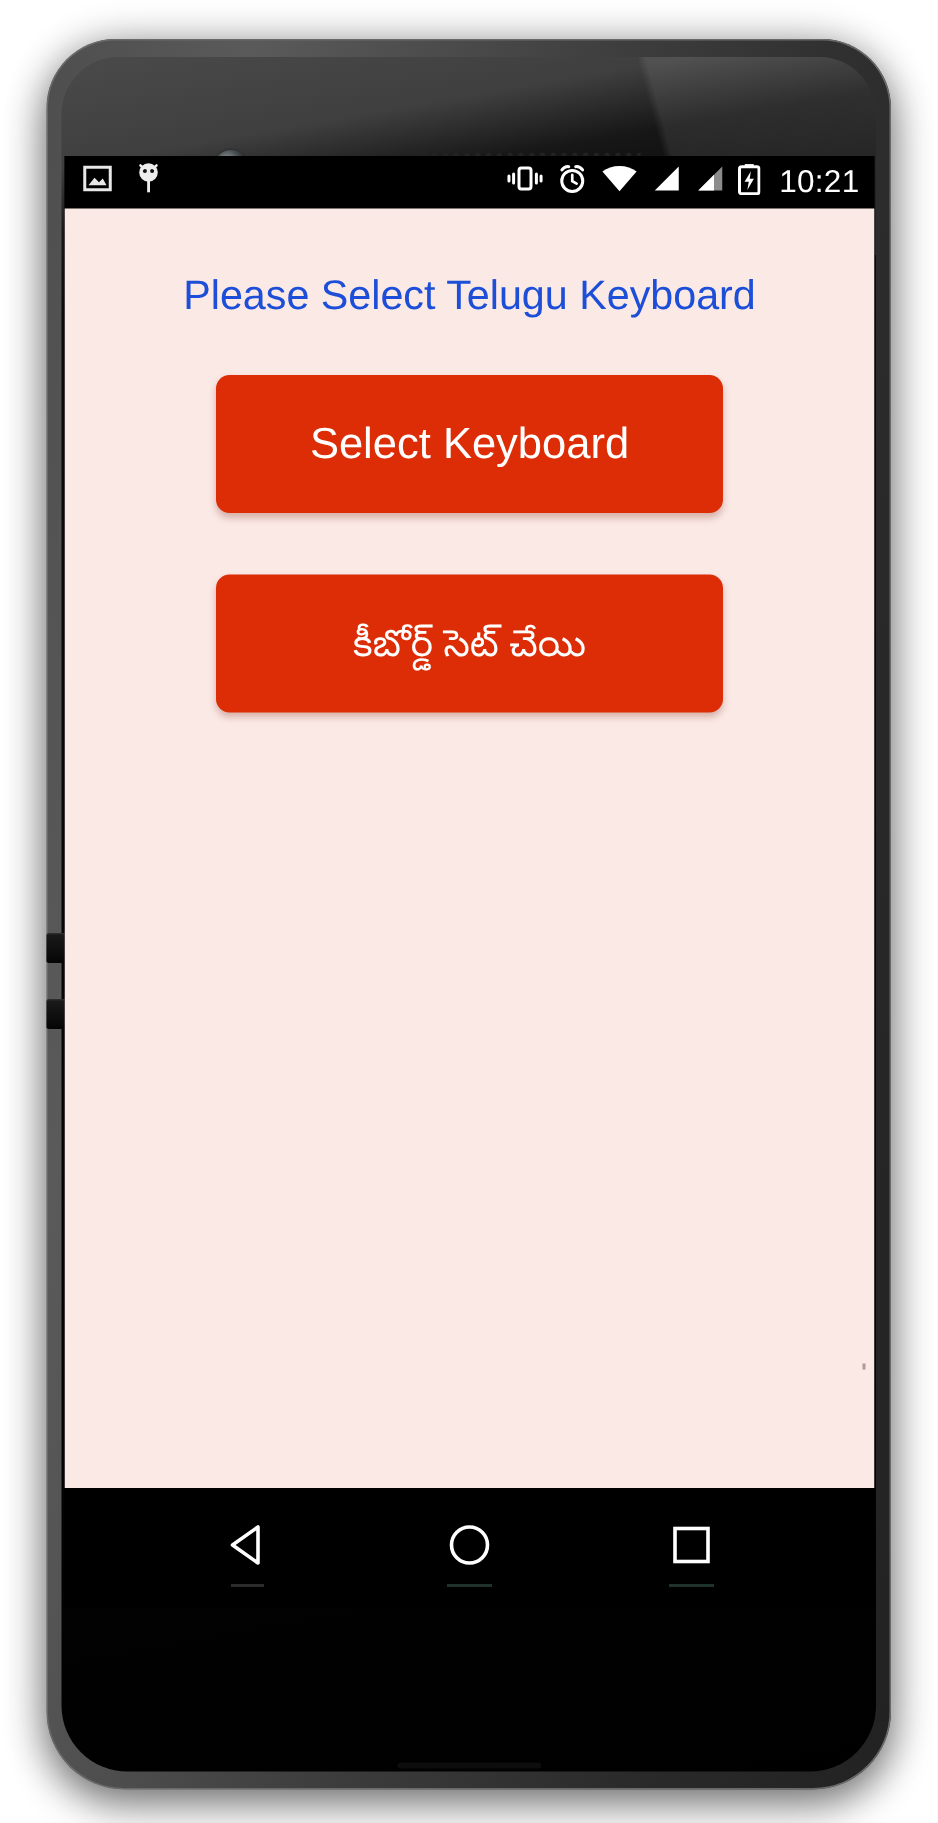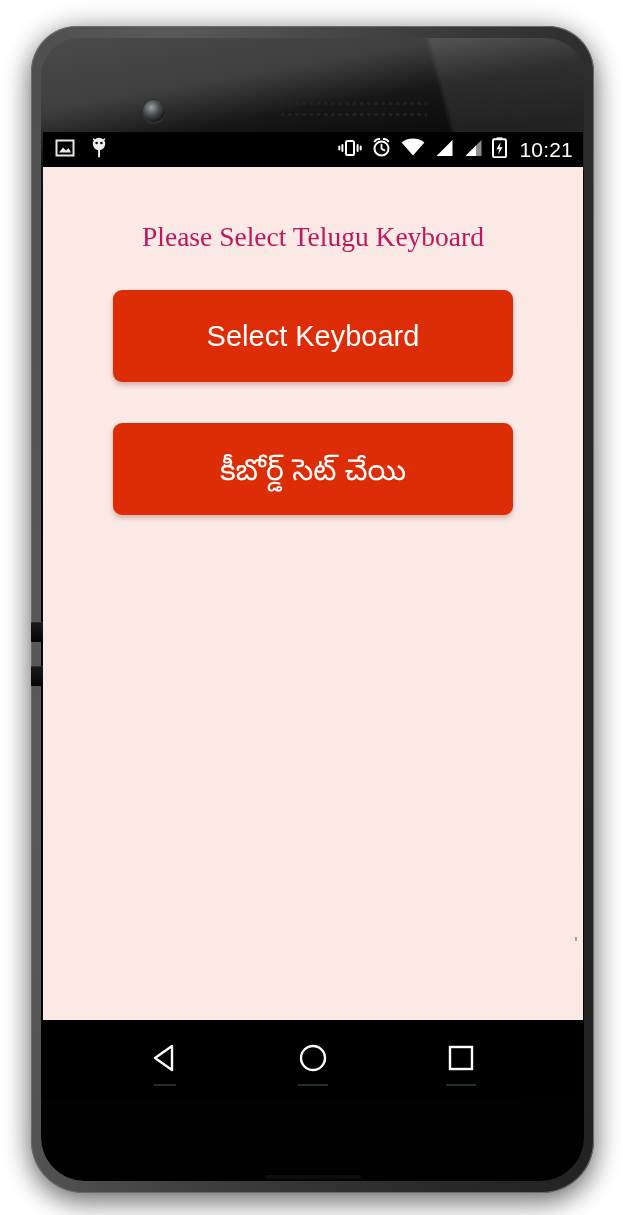--- a/index.html
+++ b/index.html
@@ -101,21 +101,21 @@
     border-radius: 3px 2px 2px 3px;
     box-shadow: 0 1px 0 rgba(255,255,255,.08) inset;
   }
   .side-btn.vol-up { top: 596px; }
   .side-btn.vol-down { top: 640px; }
 
   
   .screen {
     position: absolute;
     left: 43px;   
-    top: 132px;
+    top: 104px;
     width: 540px;
     height: 968px;
     background: #000;
     overflow: hidden;
   }
 
   
   .status-bar {
     position: relative;
     height: 35px;
@@ -148,59 +148,59 @@
 
   
   .app-content {
     position: relative;
     height: 853px;
     background: #FBE9E6;
     box-sizing: border-box;
     padding-top: 37px;
   }
   .headline {
-    margin: 16px auto;
+    margin: 4px auto;
     width: 430px;
     text-align: center;
-    color: #be185d;
+    color: #1d4ed8;
     font-size: 27.5px;
     line-height: 1.25;
-    font-family: Liberation Serif, serif;
+    font-family: Liberation Sans, sans-serif;
     font-weight: 400;
   }
 
   .btn-stack {
     margin-top: 36px;
     display: flex;
     flex-direction: column;
     align-items: center;
     gap: 41px;
   }
   .app-btn {
-    width: 400px;
+    width: 338px;
     height: 92px;
     border: none;
     border-radius: 9px;
     background: #DD2D06;
     color: #fff;
     font-family: "Liberation Sans", sans-serif;
     display: flex;
     align-items: center;
     justify-content: center;
     box-shadow: 0 3px 5px rgba(120,30,10,.28);
     cursor: pointer;
     padding: 0;
     box-sizing: border-box;
   }
   .app-btn .btn-label {
     font-size: 29px;
     line-height: 1;
   }
   .app-btn.telugu .btn-label {
-    font-size: 30px;
+    font-size: 25px;
     line-height: 1.25;
   }
 
   
   .stray-dot {
     position: absolute;
     right: 6px;
     top: 770px;
     width: 2px; height: 4px;
     background: rgba(120,90,85,.55);

